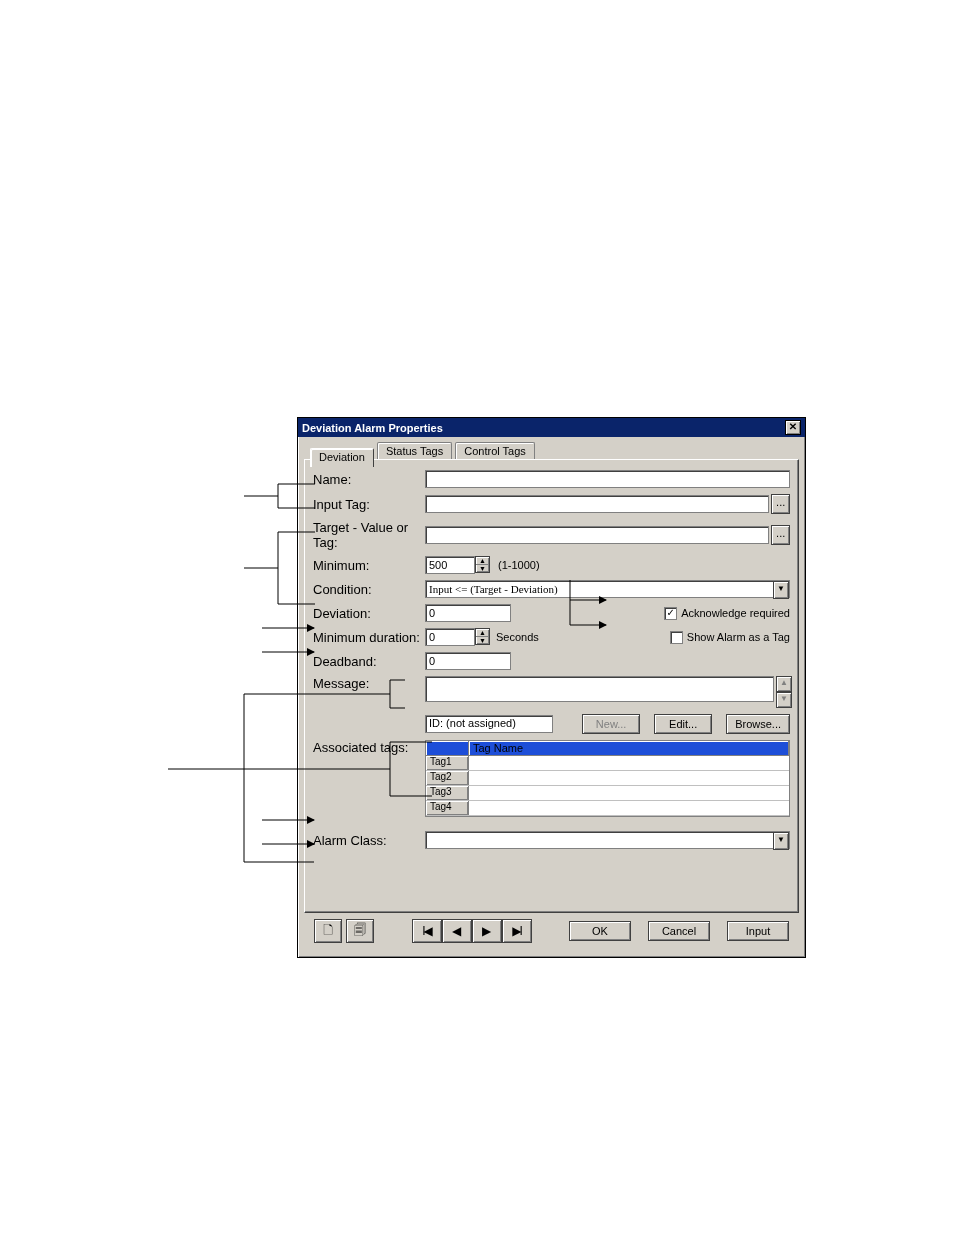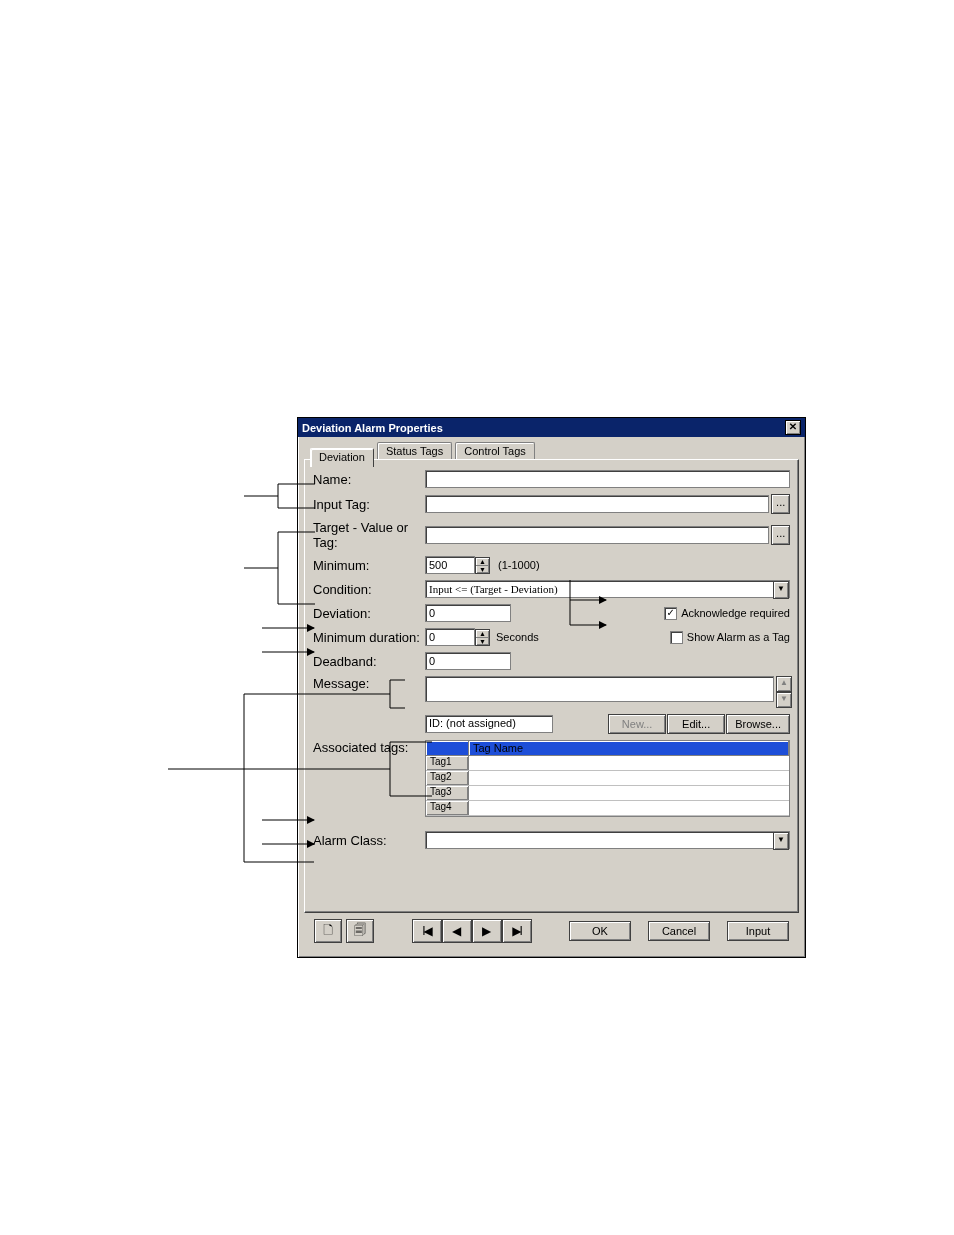--- a/index.html
+++ b/index.html
@@ -127,21 +127,21 @@
     box-shadow: inset 1px 1px 0 #fff, inset -1px -1px 0 #808080;
     background: #d4d0c8;
     font-size: 11px;
     text-align: center;
     line-height: 14px;
     cursor: default;
   }
 
   .spin {
     display: inline-flex;
-    align-items: center;
+    align-items: flex-start;
     border-radius: 9px;
   }
   .spin input { width: 42px; }
   .spin .buttons {
     display: flex; flex-direction: column;
     border: 1px solid #404040;
     box-shadow: inset 1px 1px 0 #fff, inset -1px -1px 0 #808080;
     background: #d4d0c8;
     width: 13px;
   }
@@ -393,21 +393,21 @@
             <textarea class="msg" style=""></textarea>
             <div class="msg-scroll">
               <div>▲</div>
               <div>▼</div>
             </div>
           </div>
         </div>
 
         <div class="row">
           <div class="lbl"></div>
-          <div class="field" style="gap:1px">
+          <div class="field" style="gap:14px">
             <span class="sunken" style="width:120px">ID: (not assigned)</span>
             <div style="flex:1"></div>
             <button class="btn disabled">New...</button>
             <button class="btn">Edit...</button>
             <button class="btn">Browse...</button>
           </div>
         </div>
 
         <div class="row" style="align-items:flex-start; margin-top:4px">
           <div class="lbl">Associated tags:</div>

